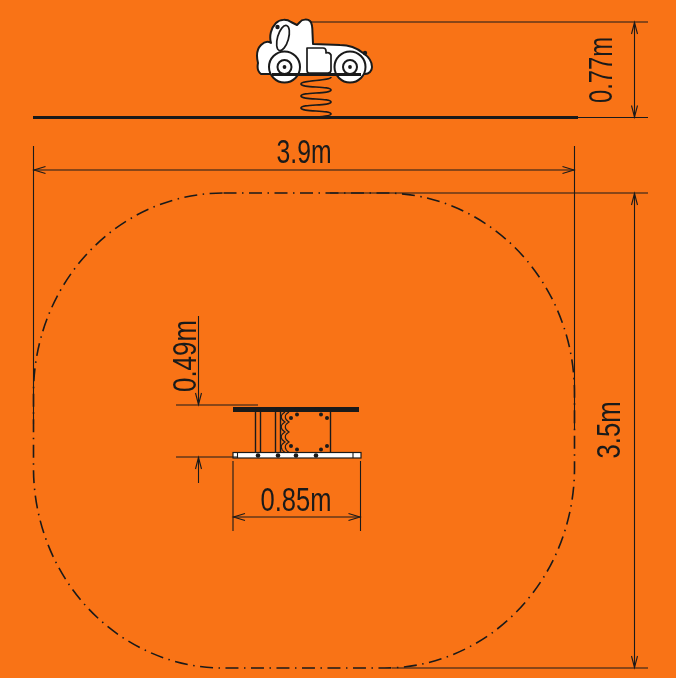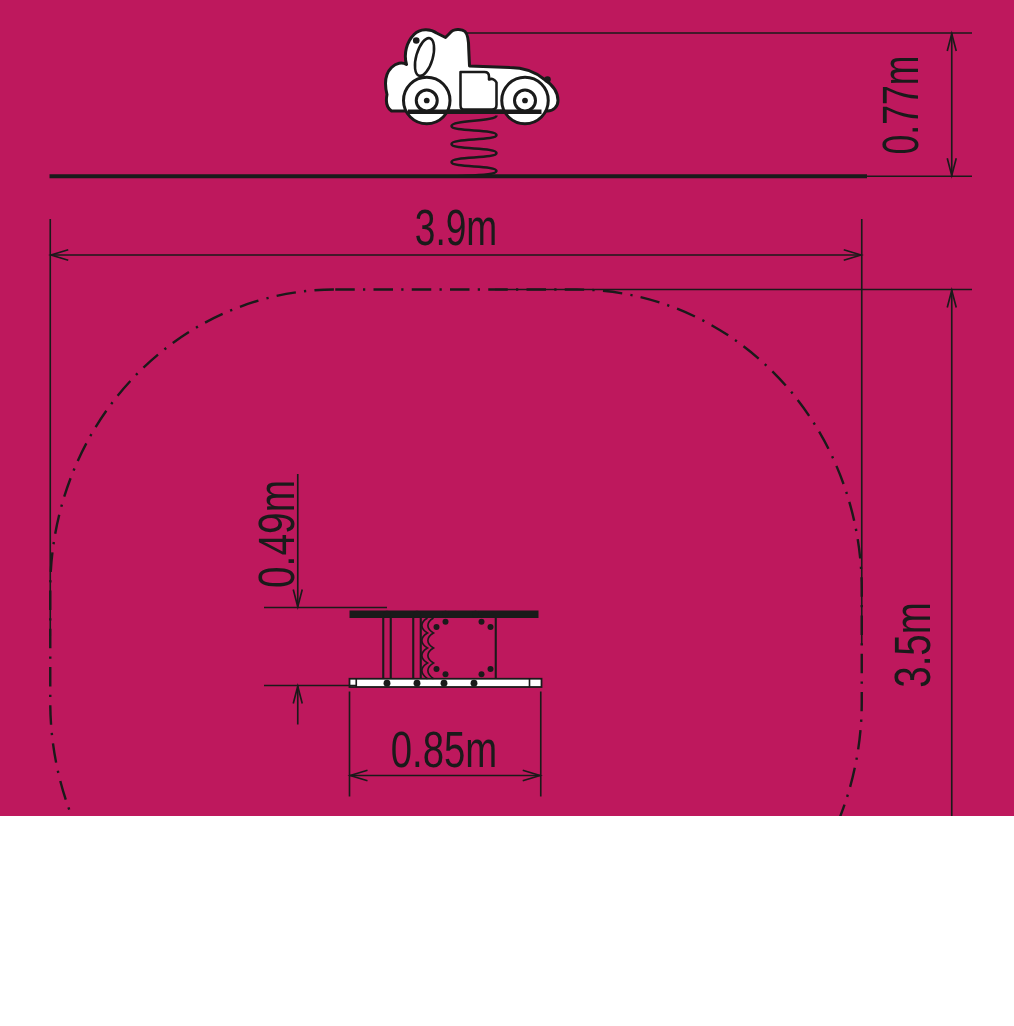--- a/index.html
+++ b/index.html
@@ -1,16 +1,16 @@
 <!DOCTYPE html>
 <html><head>
 <meta charset="utf-8">
 <style>
   html,body{margin:0;padding:0;background:#ffffff;}
-  .canvas{position:relative;width:676px;height:544px;background:#be185d;overflow:hidden;}
+  .canvas{position:relative;width:676px;height:678px;background:#f97316;overflow:hidden;}
   svg{position:absolute;left:0;top:0;}
   .ln{stroke:#1a1a1a;stroke-width:1.1;fill:none;}
   .thick{stroke:#1a1a1a;stroke-width:2.8;fill:none;}
   .body{stroke:#1a1a1a;stroke-width:2;fill:#ffffff;stroke-linejoin:round;}
   .part{stroke:#1a1a1a;stroke-width:1.7;fill:none;stroke-linejoin:round;}
   .dot{fill:#1a1a1a;stroke:none;}
   .dimtxt{fill:#1a1a1a;font-family:"Liberation Sans",sans-serif;font-size:34px;}
   .chain{stroke:#1a1a1a;stroke-width:1.6;fill:none;stroke-dasharray:13 5.5 1.5 5.5;}
 </style>
 </head>

